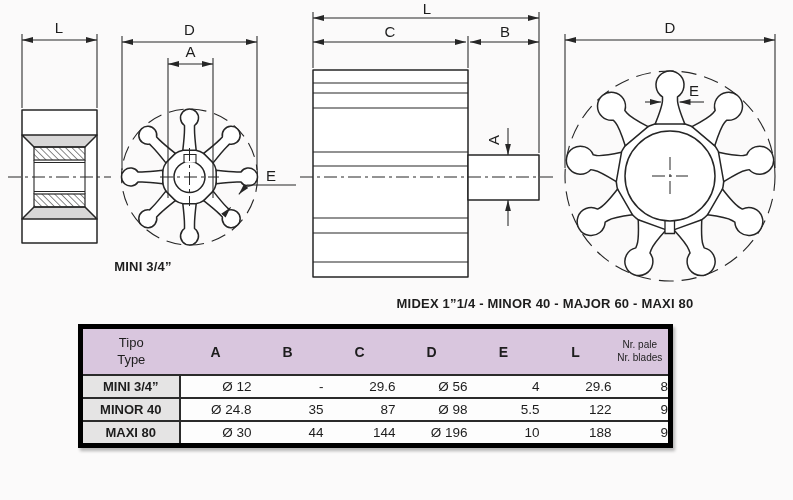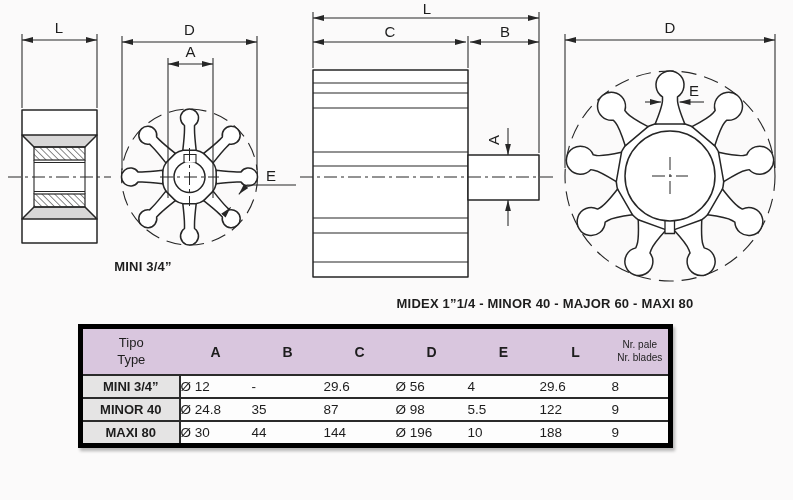--- a/index.html
+++ b/index.html
@@ -35,21 +35,21 @@
     border-bottom:2px solid #2b2b2b;font-weight:bold;font-size:14px;padding:0;
   }
   #impeller-table thead th.two-line{font-weight:normal;font-size:13px;line-height:1.25;}
   #impeller-table thead th.nr{font-size:10px;}
   .it{text-align:right;}
   #impeller-table tbody th{
     background:#e5e4e4;border-right:2px solid #2b2b2b;
     font-weight:bold;font-size:13px;text-align:center;padding:0;height:21px;
   }
   #impeller-table tbody td{
-    text-align:left;font-size:13.5px;padding:0;height:21px;background:#fdfdfd;
+    text-align:right;font-size:13.5px;padding:0;height:21px;background:#fdfdfd;
   }
   #impeller-table tbody tr{border-top:2px solid #2b2b2b;}
 </style>
 </head>
 <body>
 
 <svg id="drawing" width="793" height="322" viewBox="0 0 793 322">
   <defs>
     <marker id="arr" viewBox="0 0 11 7" refX="11" refY="3.5" markerWidth="11" markerHeight="7" orient="auto-start-reverse" markerUnits="userSpaceOnUse">
       <path d="M11,3.5 L0,0.6 L0,6.4 Z" fill="#262626"></path>

